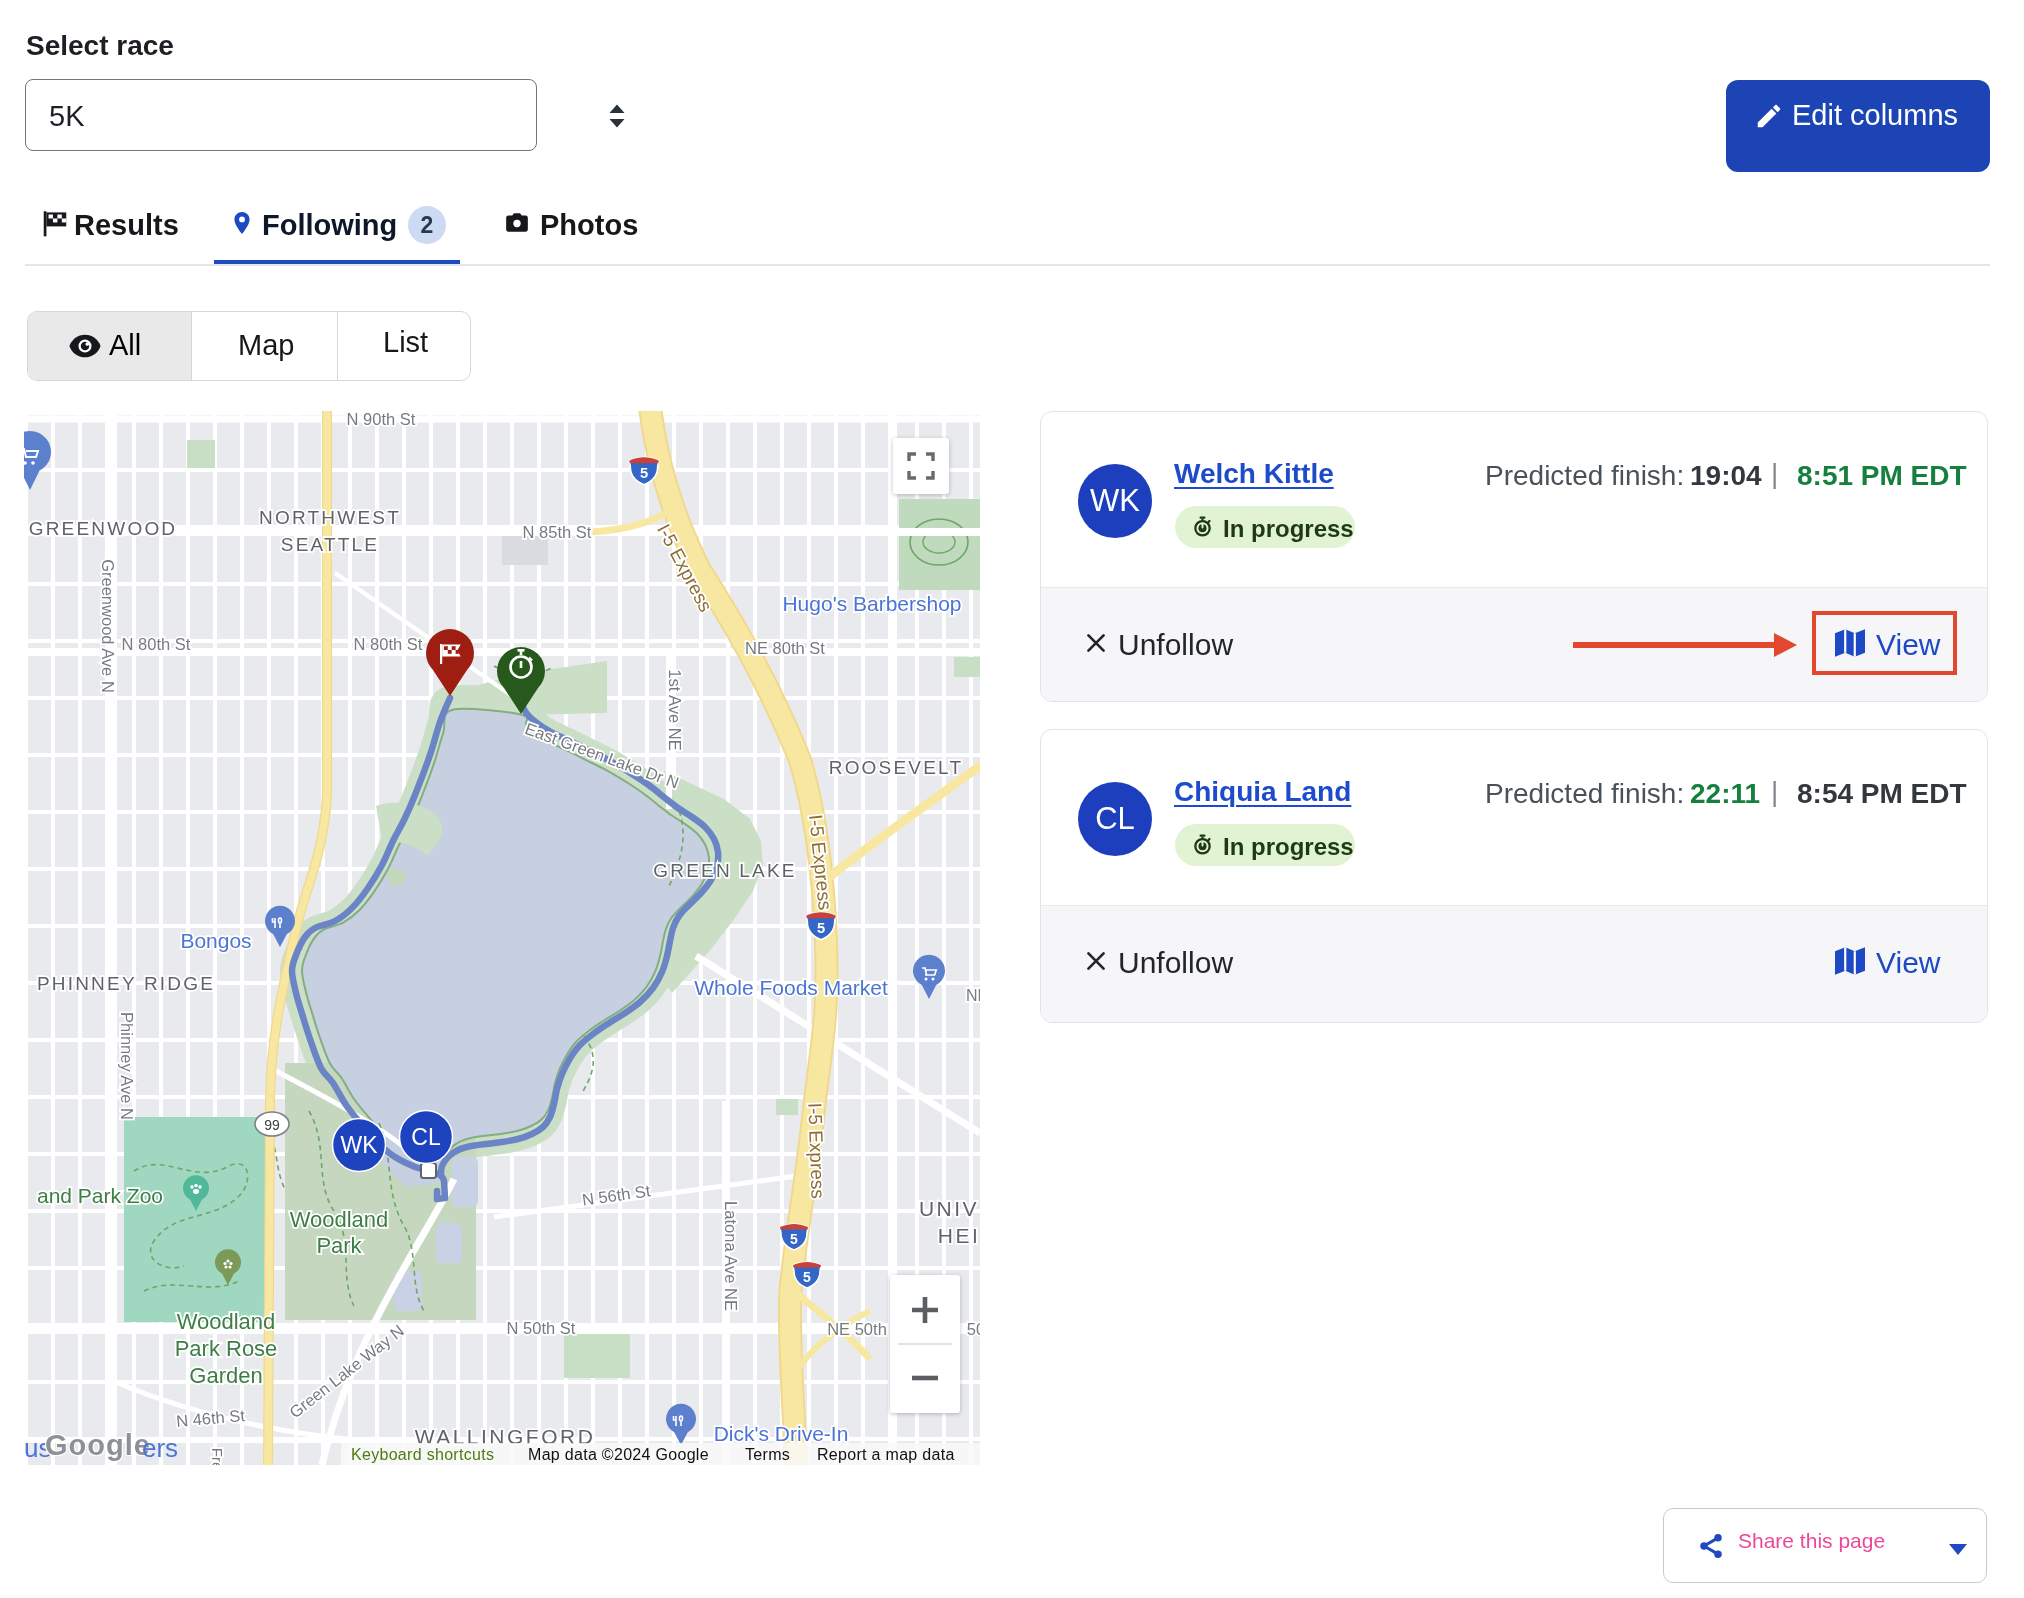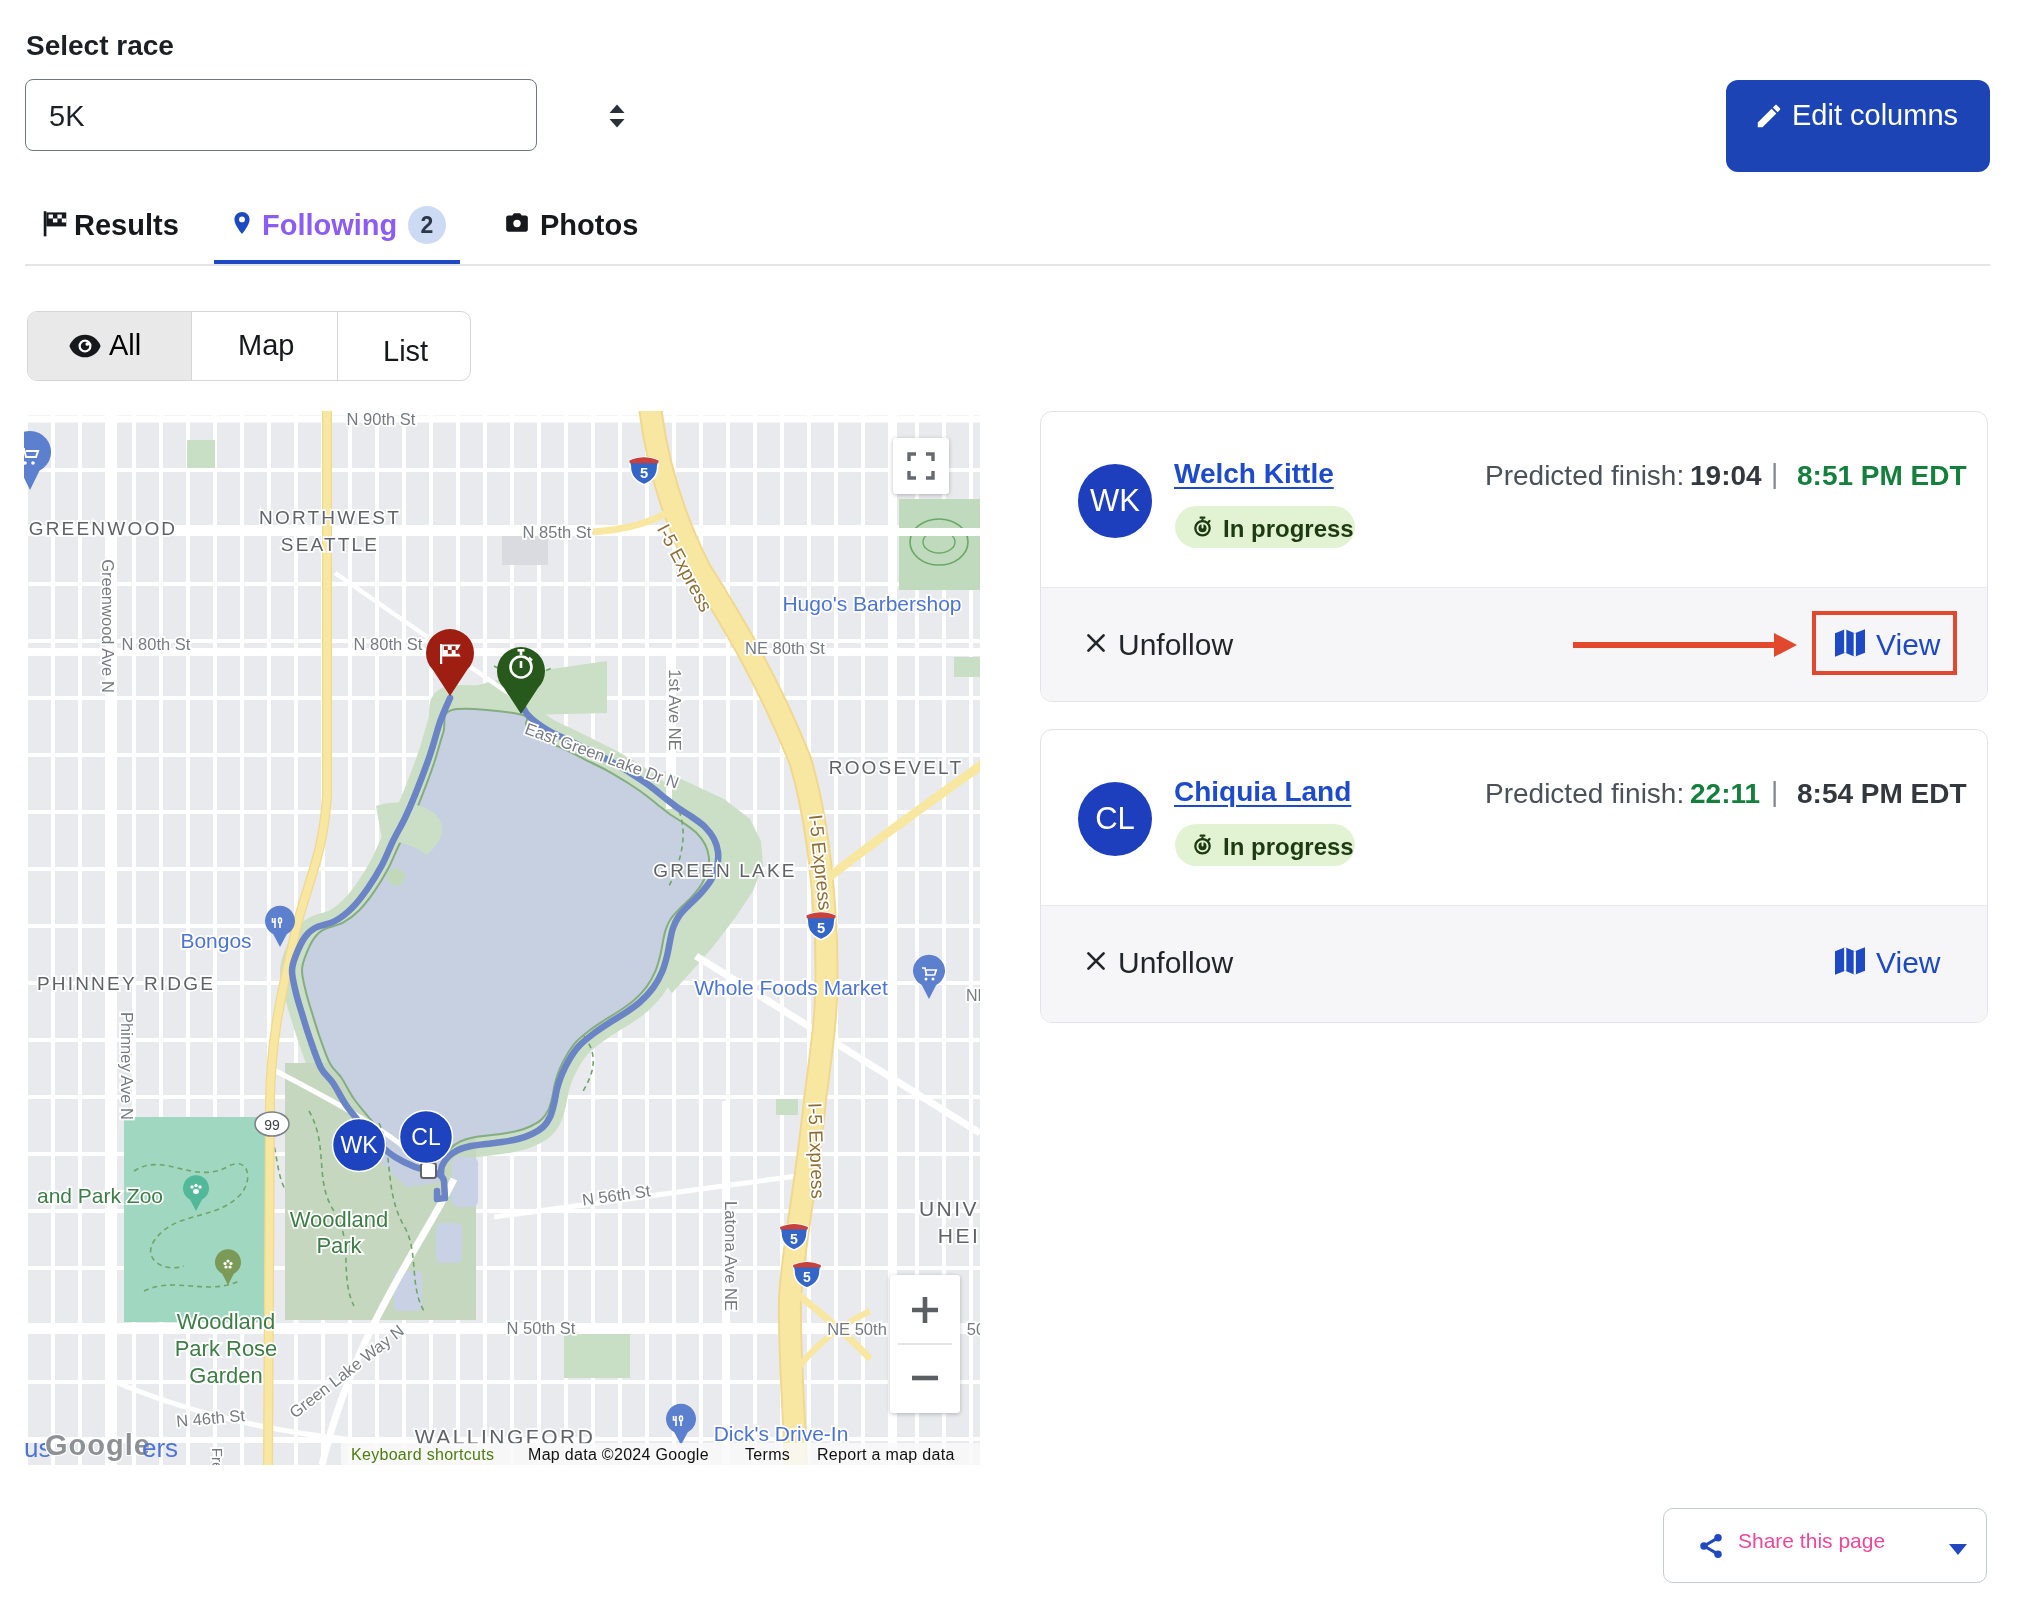--- a/index.html
+++ b/index.html
@@ -35,21 +35,21 @@
         <rect x="14.9" y="4.3" width="3.8" height="3.4"></rect>
       <rect x="11.1" y="7.7" width="3.8" height="3.4"></rect>
         <rect x="18.7" y="7.7" width="3.8" height="3.4"></rect>
     </g>
   </svg>
   <div class="abs" style="left:74px; top:209px; font-size:29px; font-weight:700; color:#16181b;">Results</div>
 
   <svg class="abs" style="left:229px; top:208px;" width="26" height="30" viewBox="0 0 24 24">
     <path d="M12 1.8 c-3.9 0-7 3.1-7 7 c0 5.2 7 13.4 7 13.4 s7-8.2 7-13.4 c0-3.9-3.1-7-7-7 z m0 9.6 a2.7 2.7 0 1 1 0-5.4 a2.7 2.7 0 0 1 0 5.4 z" fill="#1d4ac0"></path>
   </svg>
-  <div class="abs" style="left:262px; top:209px; font-size:29px; font-weight:700; color:#8b5cf6;">Following</div>
+  <div class="abs" style="left:262px; top:209px; font-size:29px; font-weight:700; color:#0f172a;">Following</div>
   <div class="abs" style="left:408px; top:206px; width:38px; height:38px; border-radius:50%; background:#ccdaf4;">
     <div class="abs" style="left:0; top:6px; width:38px; text-align:center; font-size:23px; font-weight:700; color:#2c3748;">2</div>
   </div>
 
   <svg class="abs" style="left:503px; top:210px;" width="28" height="26" viewBox="0 0 24 24">
     <path d="M9.2 3 L7.6 5 H4 c-1.1 0-2 0.9-2 2 v11 c0 1.1 0.9 2 2 2 h16 c1.1 0 2-0.9 2-2 V7 c0-1.1-0.9-2-2-2 h-3.6 L14.8 3 H9.2 z" fill="#16181b"></path>
     <circle cx="12" cy="12.5" r="3.4" fill="#fff"></circle>
   </svg>
   <div class="abs" style="left:540px; top:209px; font-size:29px; font-weight:700; color:#16181b;">Photos</div>
 
@@ -60,21 +60,21 @@
     <div class="abs" style="left:0; top:0; width:164px; height:68px; background:#e9e9e9; border-radius:9px 0 0 9px; border-right:1px solid #d6d6d6;"></div>
     <svg class="abs" style="left:40px; top:21px;" width="34" height="26" viewBox="0 0 24 16">
       <path d="M12 0 C7 0 2.7 3.1 1 8 c1.7 4.9 6 8 11 8 s9.3-3.1 11-8 C21.3 3.1 17 0 12 0 z" fill="#16181b"></path>
       <circle cx="12" cy="8" r="4.6" fill="#fff"></circle>
       <circle cx="12" cy="8" r="3" fill="#16181b"></circle>
       <circle cx="13.6" cy="6.6" r="1.3" fill="#fff"></circle>
     </svg>
     <div class="abs" style="left:81px; top:17px; font-size:29px; color:#000000;">All</div>
     <div class="abs" style="left:164px; top:0; width:146px; height:68px; border-right:1px solid #d6d6d6;"></div>
     <div class="abs" style="left:210px; top:17px; font-size:29px; color:#16181b;">Map</div>
-    <div class="abs" style="left:355px; top:23px; font-size:29px; color:#16181b;">List</div>
+    <div class="abs" style="left:355px; top:14px; font-size:29px; color:#16181b;">List</div>
   </div>
 
   <div id="mapbox" class="abs" style="left:24px; top:411px; width:956px; height:1054px; background:#e9eaee; overflow:hidden;">
       <svg width="956" height="1054" viewBox="0 0 956 1054" style="position:absolute;left:0;top:0;">
         <defs>
 <pattern id="grid" width="27" height="57" patternUnits="userSpaceOnUse">
   <rect width="27" height="57" fill="#e9eaee"></rect>
   <rect x="0" y="0" width="4" height="57" fill="#ffffff"></rect>
   <rect x="0" y="0" width="27" height="4" fill="#ffffff"></rect>
 </pattern>

